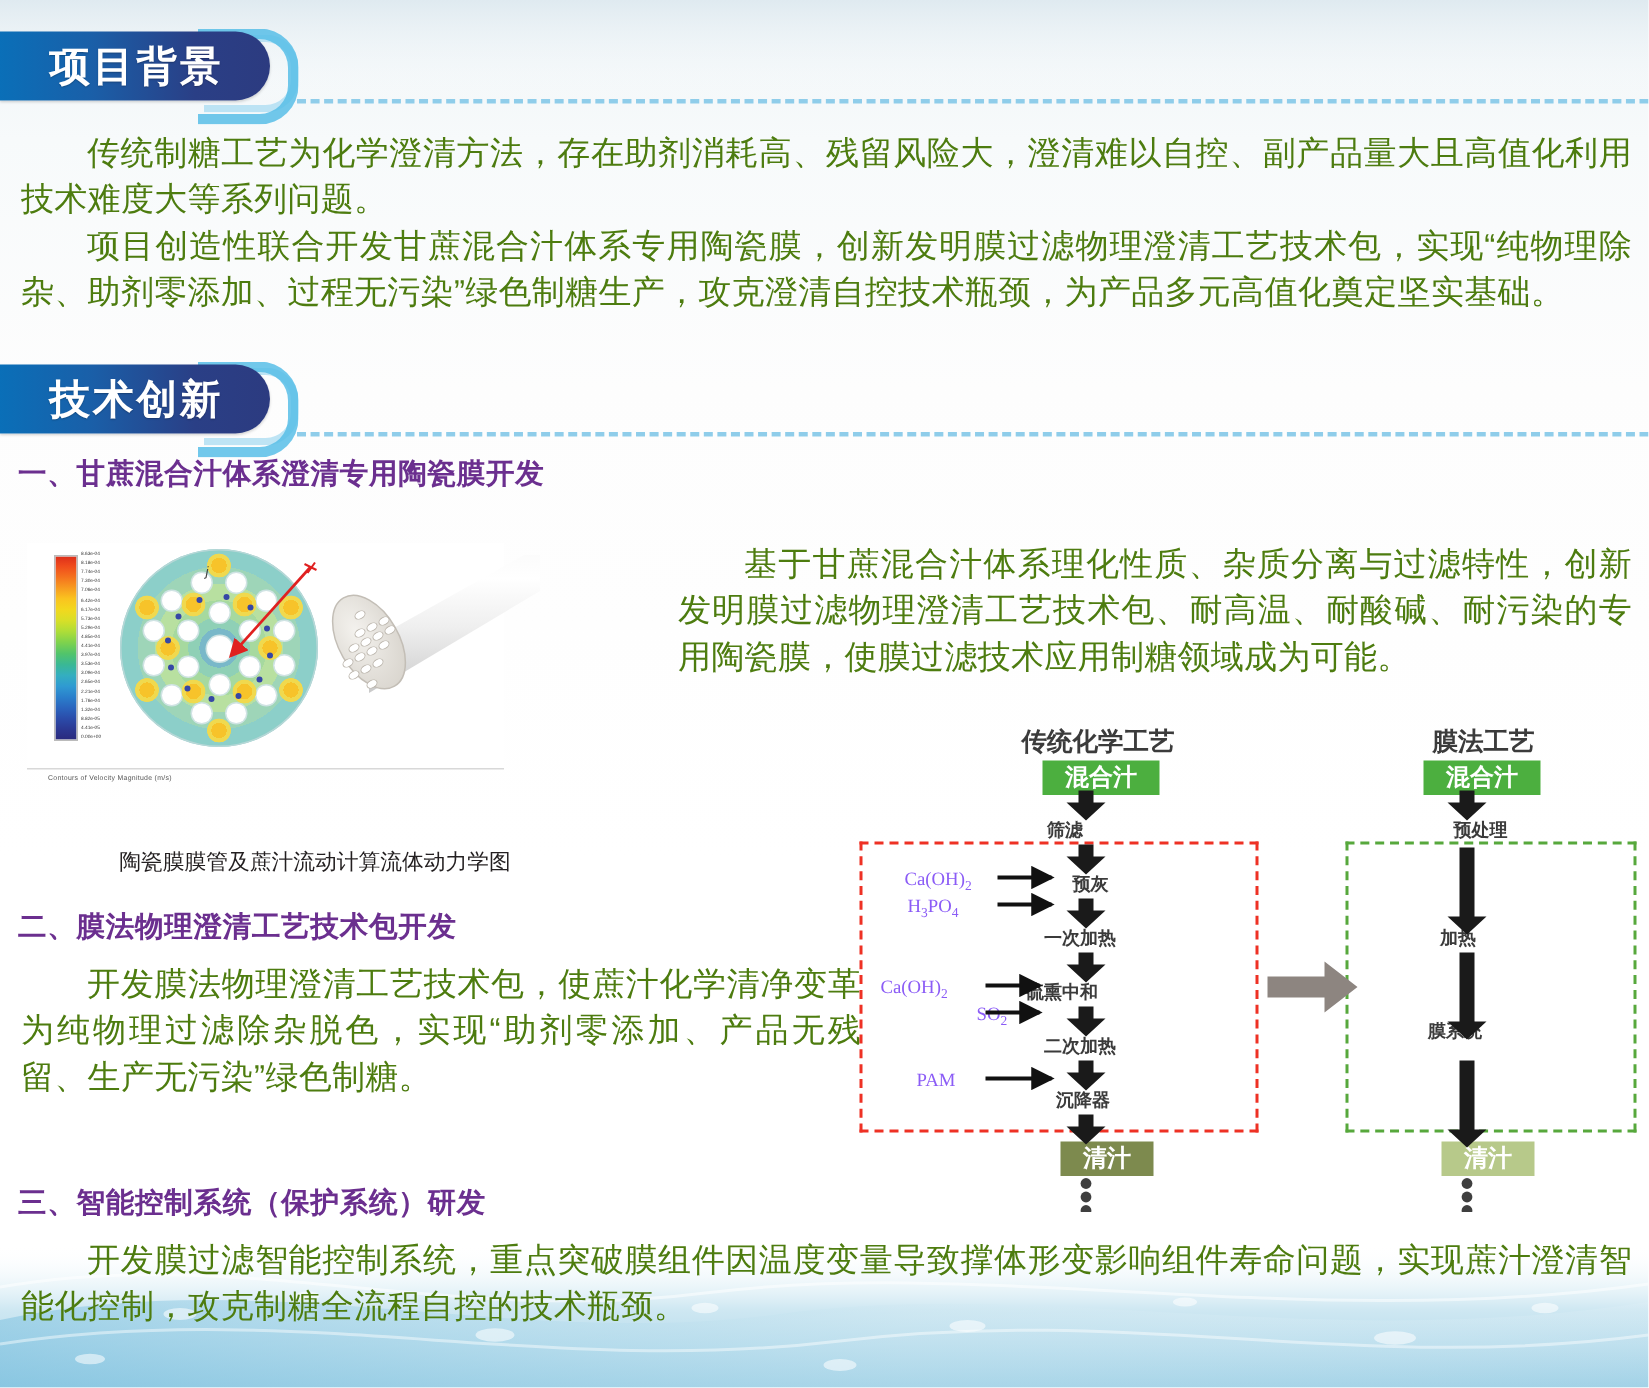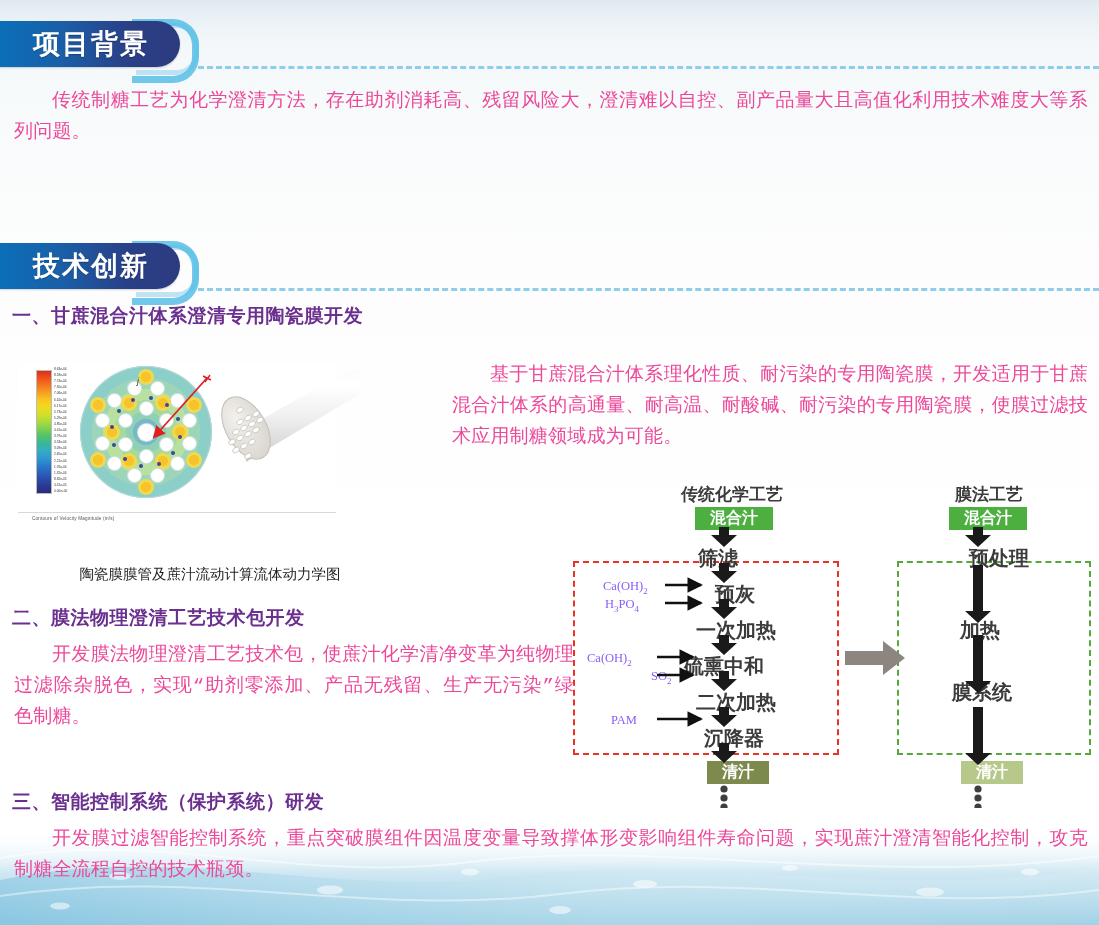--- a/index.html
+++ b/index.html
@@ -48,23 +48,23 @@
     border-left:0;border-radius:0 22px 22px 0;z-index:1;opacity:.75;
   }
   .dashline{
     position:absolute;height:0;border-top:3px dashed #8fcdea;
     z-index:1;
   }
 
   
   .para{
     position:absolute;
-    font-size:19px;line-height:31px;letter-spacing:.2px;
-    text-align:justify;color:#ec4899;
-    font-family:Liberation Mono, monospace;
+    font-size:22px;line-height:31px;letter-spacing:.2px;
+    text-align:justify;color:#4d7c0f;
+    font-family:Liberation Sans, sans-serif;
   }
   .para p{margin:0;text-indent:2em;}
 
   .sub-head{
     position:absolute;
     color:#6b2f8f;font-weight:bold;font-size:19px;letter-spacing:.5px;
     font-family:"Liberation Sans","DejaVu Sans",sans-serif;
   }
 
   
@@ -95,21 +95,21 @@
   #cfd-caption{position:absolute;left:14px;top:154px;font-size:4.6px;color:#555;
                font-family:"Liberation Sans",sans-serif;letter-spacing:.2px;}
   #tube-photo{position:absolute;left:192px;top:8px;width:150px;height:120px;}
   #fig-caption{position:absolute;left:60px;top:544px;width:300px;text-align:center;
                font-size:14.5px;color:#231f20;margin-top:21px;}
 
   
   #flow{position:absolute;left:565px;top:483px;width:534px;height:325px;}
   .flow-title{position:absolute;font-weight:bold;font-size:17px;color:#3b3b3b;
               font-family:"Liberation Serif","DejaVu Serif",serif;white-space:nowrap;}
-  .flow-node{position:absolute;font-weight:bold;font-size:20px;color:#3b3b3b;
+  .flow-node{position:absolute;font-weight:bold;font-size:12px;color:#3b3b3b;
              font-family:"Liberation Serif","DejaVu Serif",serif;white-space:nowrap;
              text-align:center;}
   .chip{position:absolute;font-weight:bold;font-size:16px;color:#ffffff;
         font-family:"Liberation Serif","DejaVu Serif",serif;white-space:nowrap;
         padding:1px 15px;}
   .chip.green-dark{background:#4caf3f;}
   .chip.olive{background:#7d8a4e;}
   .chip.olive-light{background:#b7c98a;}
   .reagent{position:absolute;font-weight:normal;font-size:12.5px;color:#8b5cf6;
            font-family:"Liberation Serif","DejaVu Serif",serif;white-space:nowrap;}
@@ -163,20 +163,21 @@
   <div class="badge-arc2"></div>
   <div class="badge-arc"></div>
   <div class="badge">
     <span>项目背景</span>
   </div>
 </div>
 <div class="dashline" style="left:198px;top:66px;width:901px;"></div>
 
 <div class="para" style="left:14px;top:86px;width:1074px;">
   <p>传统制糖工艺为化学澄清方法，存在助剂消耗高、残留风险大，澄清难以自控、副产品量大且高值化利用技术难度大等系列问题。</p>
+  <p>项目创造性联合开发甘蔗混合汁体系专用陶瓷膜，创新发明膜过滤物理澄清工艺技术包，实现“纯物理除杂、助剂零添加、过程无污染”绿色制糖生产，攻克澄清自控技术瓶颈，为产品多元高值化奠定坚实基础。</p>
 </div>
 
 <div class="badge-wrap" style="left:0;top:243px;">
   <div class="badge-arc2"></div>
   <div class="badge-arc"></div>
   <div class="badge">
     <span>技术创新</span>
   </div>
 </div>
 <div class="dashline" style="left:198px;top:288px;width:901px;"></div>
@@ -308,21 +309,21 @@
       <ellipse cx="34" cy="76" rx="3.6" ry="2.4" transform="rotate(-30 34 76)"></ellipse>
       <ellipse cx="42" cy="72" rx="3.6" ry="2.4" transform="rotate(-30 42 72)"></ellipse>
       <ellipse cx="38" cy="86" rx="3.6" ry="2.4" transform="rotate(-30 38 86)"></ellipse>
       <ellipse cx="30" cy="40" rx="3.6" ry="2.4" transform="rotate(-30 30 40)"></ellipse>
     </g>
   </svg>
 </div>
 <div id="fig-caption">陶瓷膜膜管及蔗汁流动计算流体动力学图</div>
 
 <div class="para" style="left:452px;top:360px;width:636px;">
-  <p>基于甘蔗混合汁体系理化性质、耐污染的专用陶瓷膜，开发适用于甘蔗混合汁体系的高通量、耐高温、耐酸碱、耐污染的专用陶瓷膜，使膜过滤技术应用制糖领域成为可能。</p>
+  <p>基于甘蔗混合汁体系理化性质、杂质分离与过滤特性，创新发明膜过滤物理澄清工艺技术包、耐高温、耐酸碱、耐污染的专用陶瓷膜，使膜过滤技术应用制糖领域成为可能。</p>
 </div>
 
 <div class="sub-head" style="left:12px;top:605px;">二、膜法物理澄清工艺技术包开发</div>
 <div class="para" style="left:14px;top:640px;width:560px;">
   <p>开发膜法物理澄清工艺技术包，使蔗汁化学清净变革为纯物理过滤除杂脱色，实现“助剂零添加、产品无残留、生产无污染”绿色制糖。</p>
 </div>
 
 <div class="sub-head" style="left:12px;top:789px;">三、智能控制系统（保护系统）研发</div>
 <div class="para" style="left:14px;top:824px;width:1074px;">
   <p>开发膜过滤智能控制系统，重点突破膜组件因温度变量导致撑体形变影响组件寿命问题，实现蔗汁澄清智能化控制，攻克制糖全流程自控的技术瓶颈。</p>

